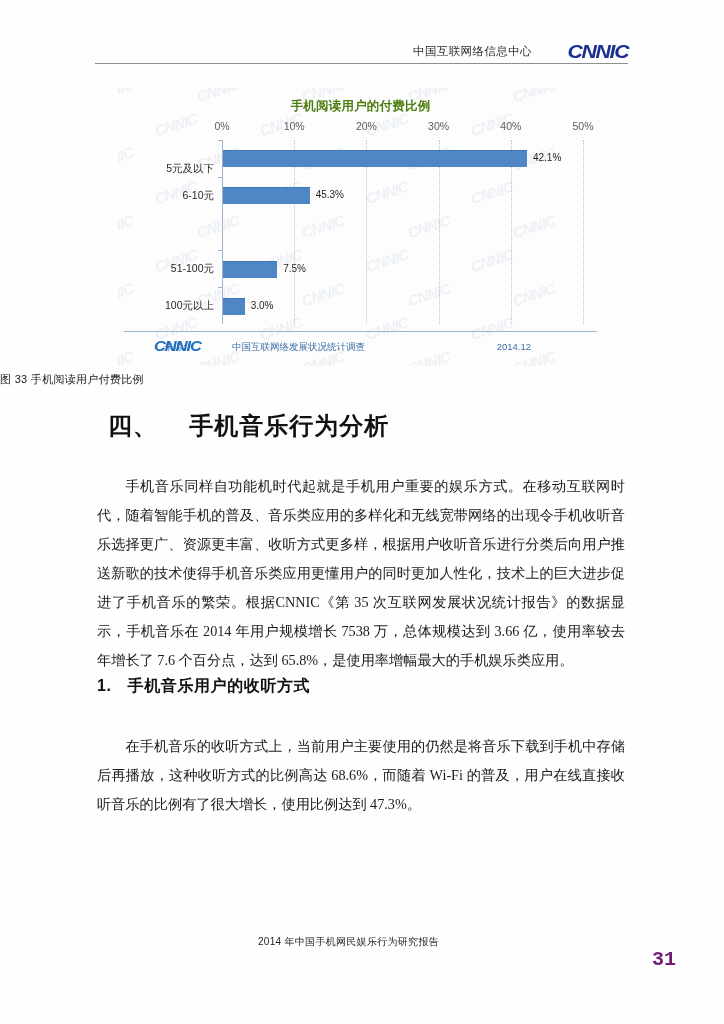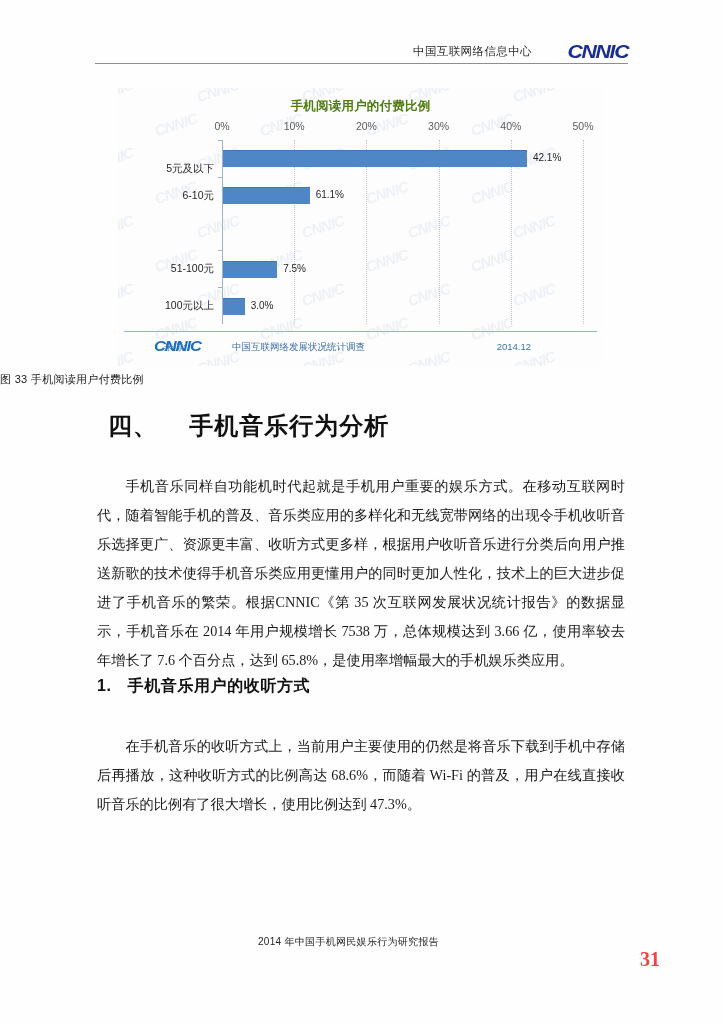--- a/index.html
+++ b/index.html
@@ -277,26 +277,26 @@
     position: absolute;
     left: 258px;
     top: 935px;
     font-family: "Liberation Sans", "DejaVu Sans", sans-serif;
     font-size: 10px;
     color: #1f1f1f;
     letter-spacing: 0.3px;
   }
   .page-num {
     position: absolute;
-    right: 64px;
+    right: 48px;
     top: 948px;
-    font-family: Liberation Serif, serif;
+    font-family: Liberation Mono, monospace;
     font-size: 20px;
     font-weight: bold;
-    color: #ef4444;
+    color: #701a75;
   }
 </style>
 </head>
 <body>
 
 <div class="page">
 
   <div class="header">
     <div class="header-text">中国互联网络信息中心</div>
     <div class="header-logo">CNNIC</div>
@@ -339,21 +339,21 @@
           <div class="bar-row" style="top: 0px; height: 36.8px;">
             <div class="bar-tick" style="top: 0px;"></div>
             <div class="bar-cat" style="top: 22px;">5元及以下</div>
             <div class="bar" style="width: 303.962px; top: 10.4px; background: rgb(79, 134, 198);"></div>
             <div class="bar-val" style="left: 414.962px; top: 12.4px;">42.1%</div>
           </div>
           <div class="bar-row" style="top: 36.8px; height: 36.8px;">
             <div class="bar-tick" style="top: 0px;"></div>
             <div class="bar-cat" style="top: 11.9px;">6-10元</div>
             <div class="bar" style="width: 86.64px; top: 10.4px; background: rgb(79, 134, 198);"></div>
-            <div class="bar-val" style="left: 197.64px; top: 12.4px;">61.1%</div>
+            <div class="bar-val" style="left: 197.64px; top: 12.4px;">45.3%</div>
           </div>
           <div class="bar-row" style="top: 110.4px; height: 36.8px;">
             <div class="bar-tick" style="top: 0px;"></div>
             <div class="bar-cat" style="top: 11.9px;">51-100元</div>
             <div class="bar" style="width: 54.15px; top: 10.4px; background: rgb(79, 134, 198);"></div>
             <div class="bar-val" style="left: 165.15px; top: 12.4px;">7.5%</div>
           </div>
           <div class="bar-row" style="top: 147.2px; height: 36.8px;">
             <div class="bar-tick" style="top: 0px;"></div>
             <div class="bar-cat" style="top: 11.9px;">100元以上</div>

